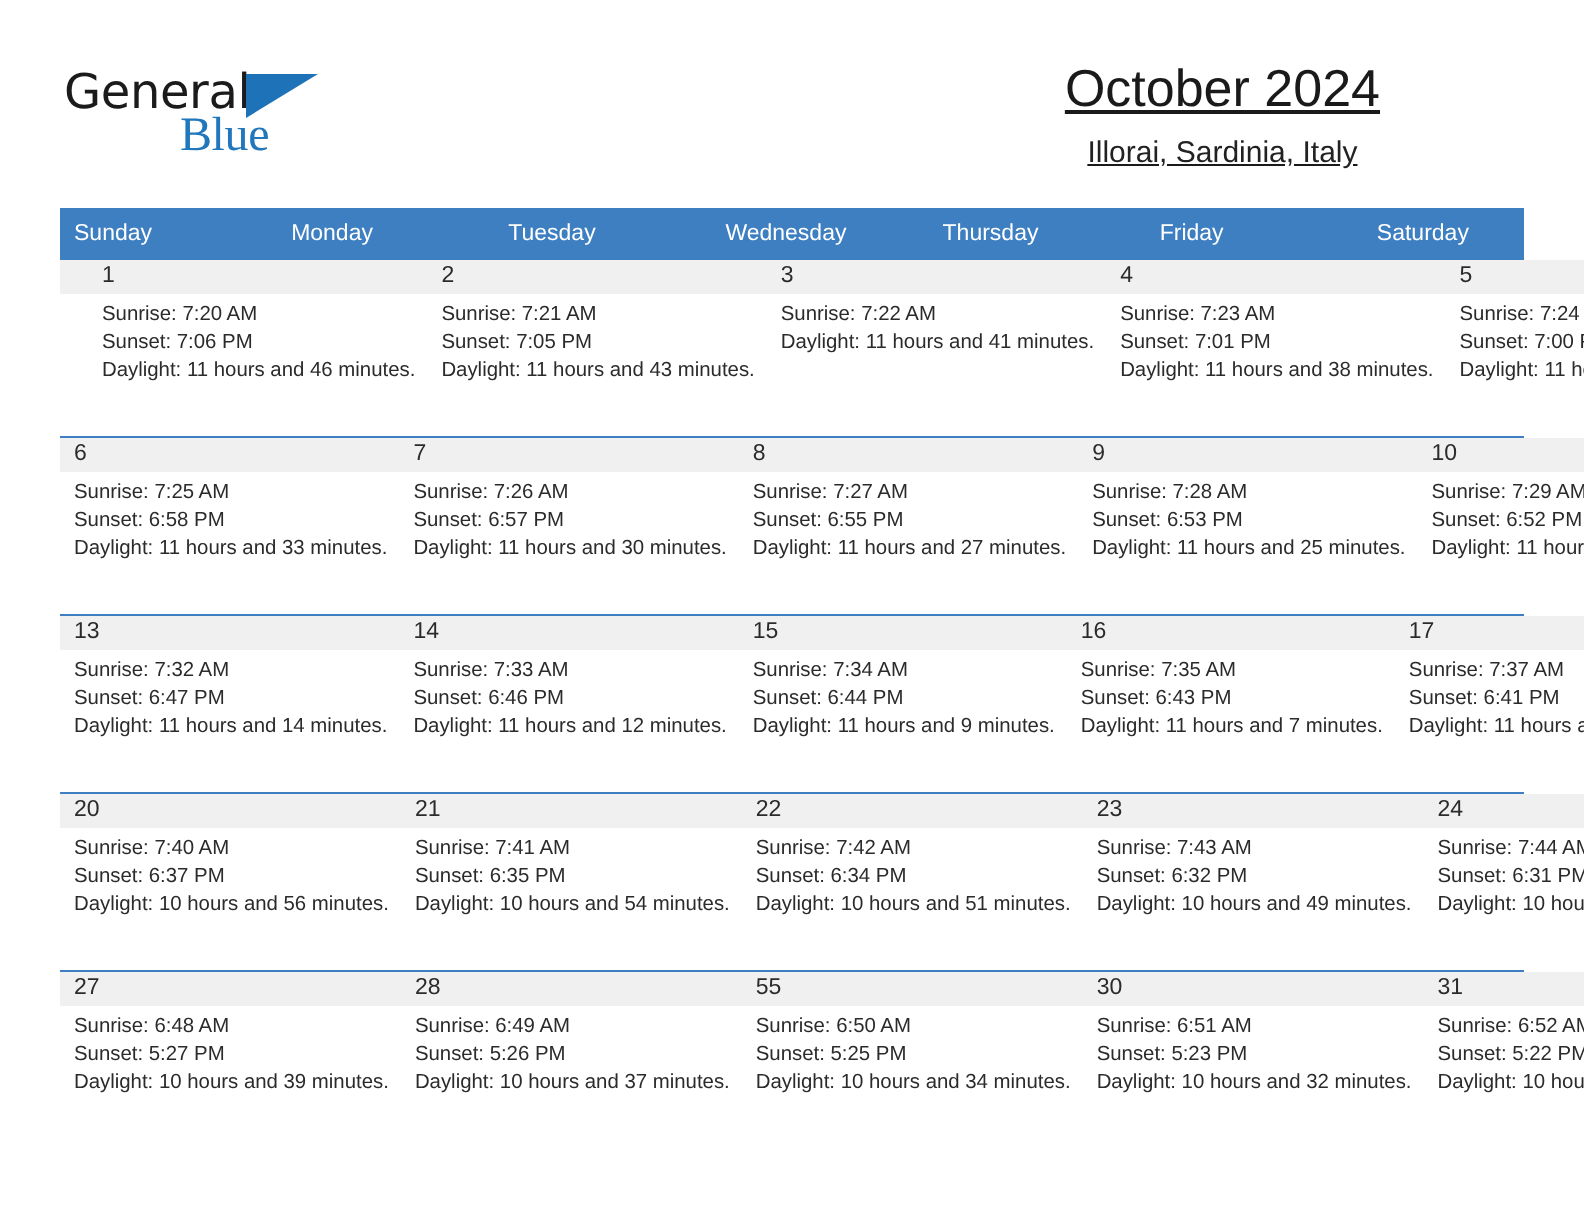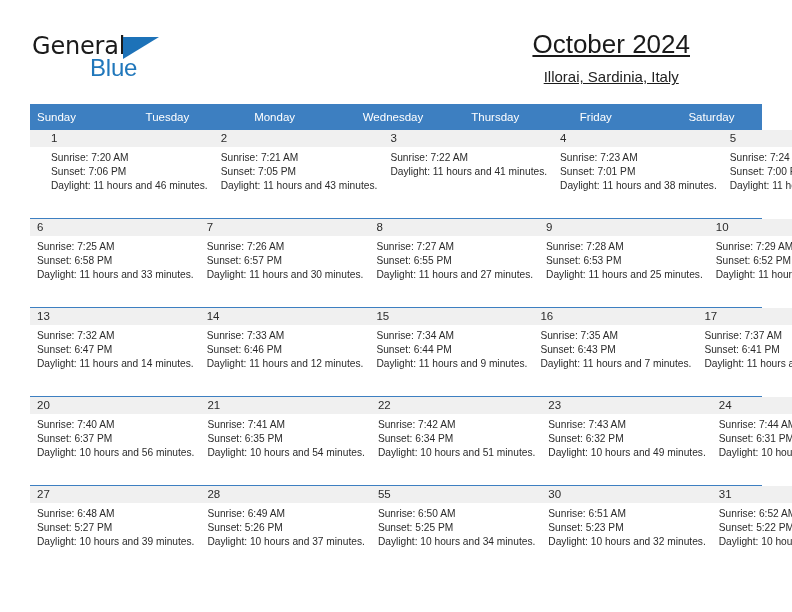--- a/index.html
+++ b/index.html
@@ -49,21 +49,21 @@
     color: #1b1b1b;
     font-family: "DejaVu Sans", sans-serif;
   }
   .brand-blue {
     position: absolute;
     left: 60px;
     top: 28px;
     font-size: 24px;
     letter-spacing: -0.2px;
     color: #2077bb;
-    font-family: Liberation Sans, sans-serif;
+    font-family: Liberation Serif, serif;
     text-align: center;
   }
   .brand-flag {
     position: absolute;
     left: 93px;
     top: 9px;
     width: 0;
     height: 0;
     border-left: 36px solid #1d72b8;
     border-bottom: 22px solid transparent;
@@ -166,22 +166,22 @@
     <div class="titles">
       <div class="cal-title">October 2024</div>
       <div class="cal-subtitle">Illorai, Sardinia, Italy</div>
     </div>
 
   </div>
 
   <div class="calendar">
     <div class="weekday-row">
         <div class="weekday">Sunday</div>
+        <div class="weekday">Monday</div>
         <div class="weekday">Tuesday</div>
-        <div class="weekday">Monday</div>
         <div class="weekday">Wednesday</div>
         <div class="weekday">Thursday</div>
         <div class="weekday">Friday</div>
         <div class="weekday">Saturday</div>
       </div>
     <div id="weeks-container">
         <div class="week">
           <div class="day empty">
             <div class="day-num"></div>
           </div>

